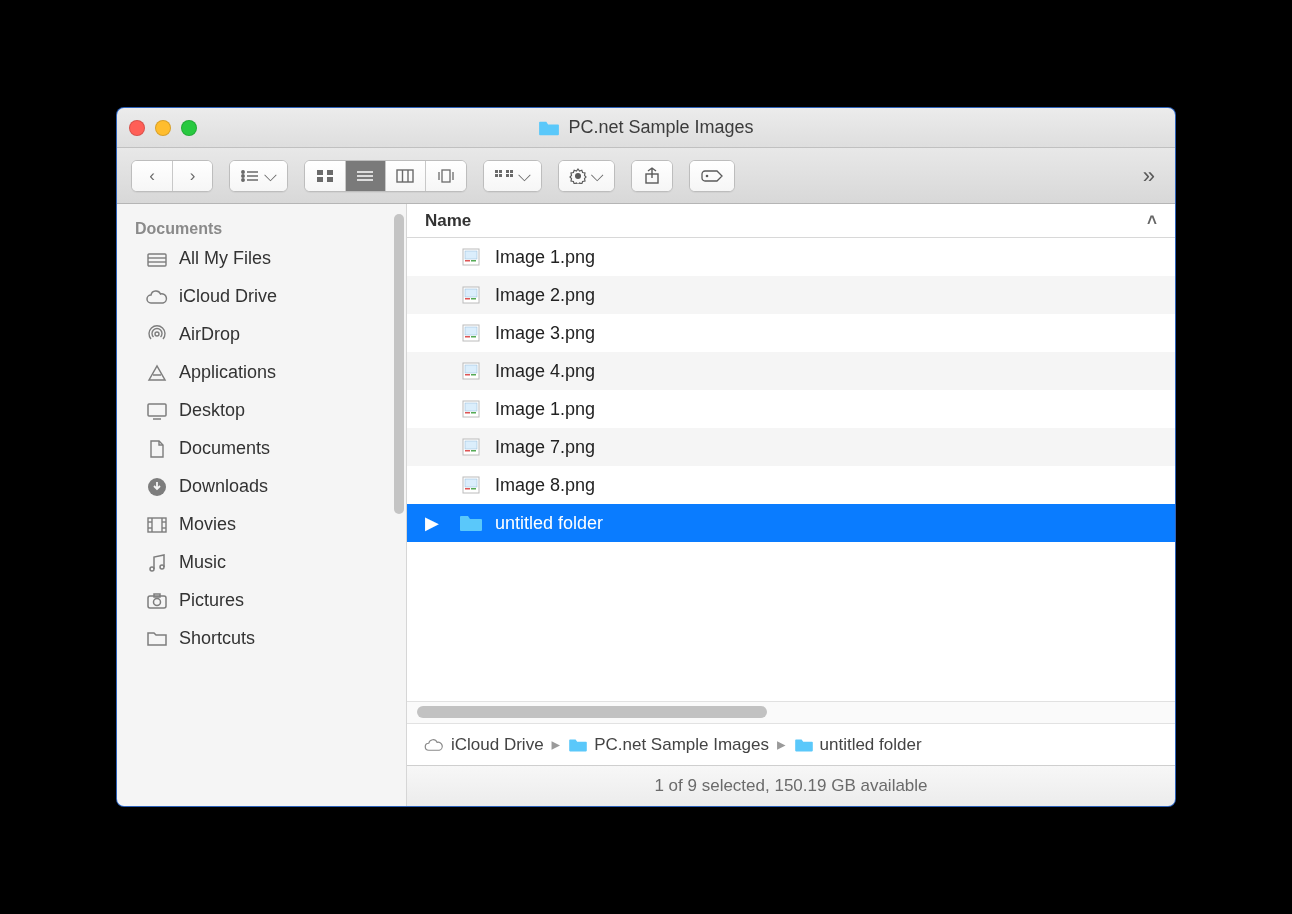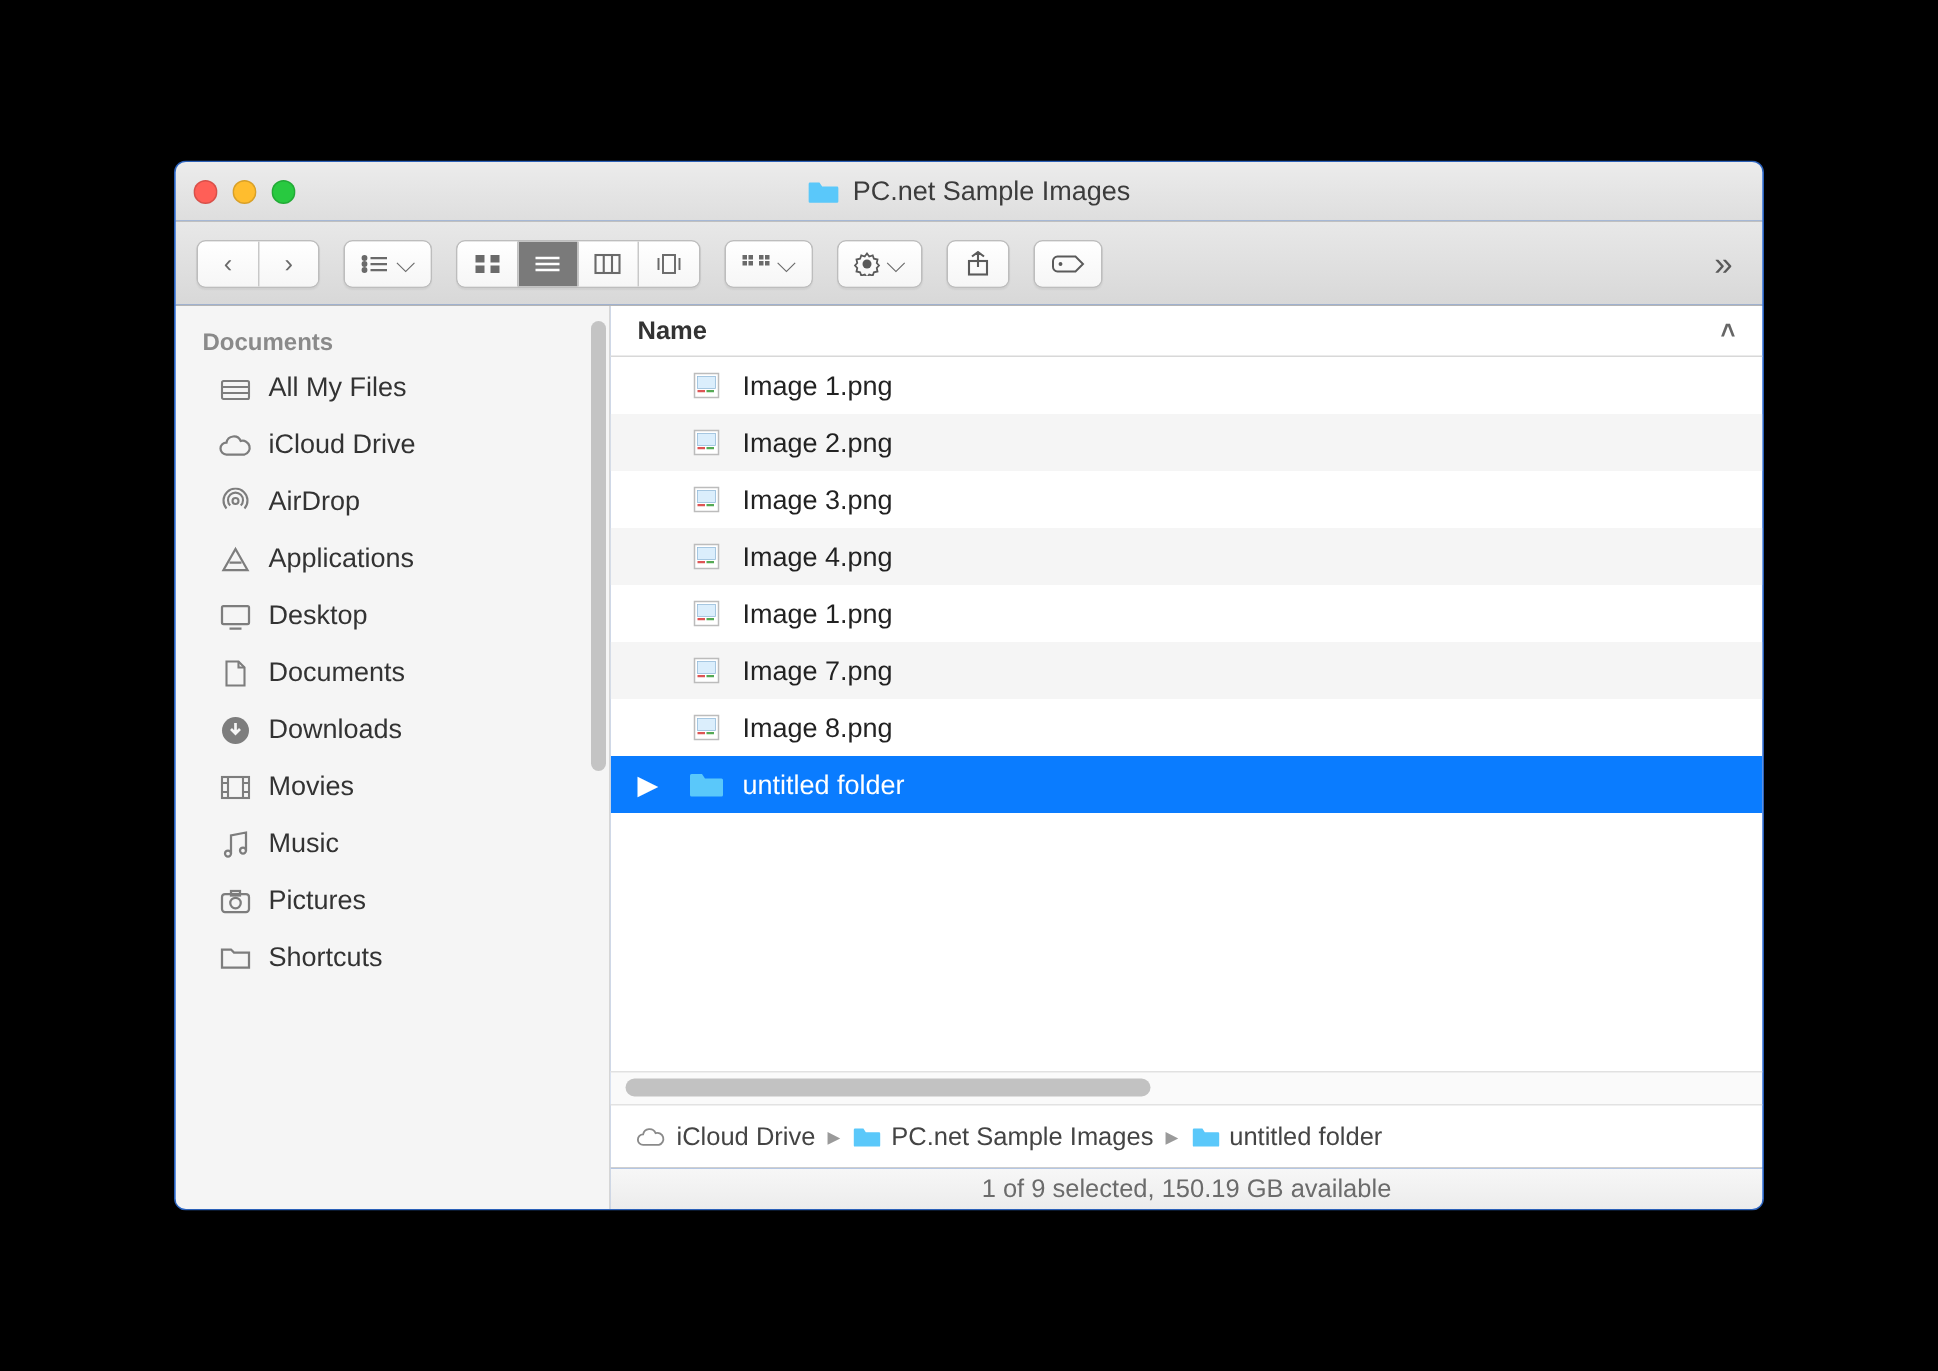--- a/index.html
+++ b/index.html
@@ -221,21 +221,21 @@
     align-items:center;
     gap:8px;
     padding:0 16px;
     font-size:17px;
     color:#444;
   }
   .pathbar .sep{ color:#9a9a9a; }
   .pathbar .pseg{display:flex;align-items:center;gap:6px;}
   
   .statusbar{
-    height:28px;
+    height:41px;
     background:linear-gradient(#f7f7f7,#ececec);
     border-top:1px solid #cfcfcf;
     display:flex;
     align-items:center;
     justify-content:center;
     font-size:17px;
     color:#6b6b6b;
   }
 
   

